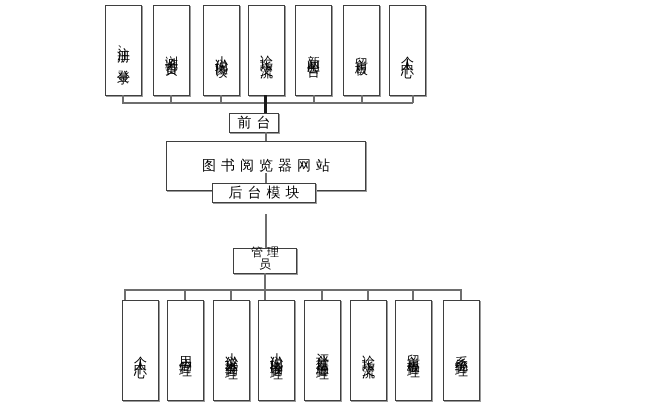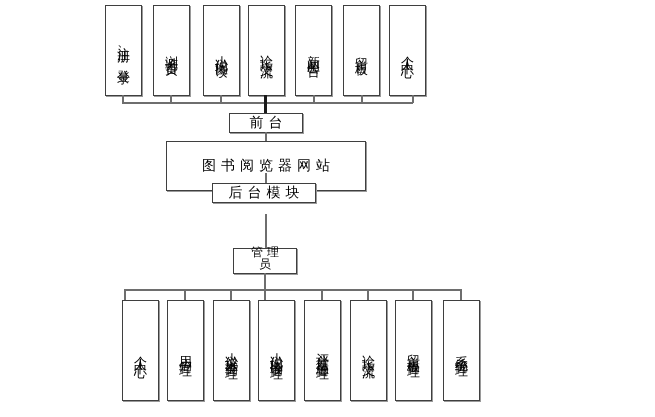--- a/index.html
+++ b/index.html
@@ -84,21 +84,21 @@
 
   <div class="vline" style="left:122px;top:95px;height:8px"></div>
   <div class="vline" style="left:170px;top:95px;height:8px"></div>
   <div class="vline" style="left:220px;top:95px;height:8px"></div>
   <div class="vline" style="left:313px;top:95px;height:8px"></div>
   <div class="vline" style="left:361px;top:95px;height:8px"></div>
   <div class="vline" style="left:412px;top:95px;height:8px"></div>
   <div class="hline" style="left:122px;top:102px;width:291px"></div>
   <div class="vline thick" style="left:264px;top:95px;height:19px"></div>
 
-  <div class="box" style="left:229px;top:113px;width:74px;height:20px">
+  <div class="box" style="left:229px;top:113px;width:50px;height:20px">
     <span class="htext">前台</span>
   </div>
 
   <div class="vline" style="left:265px;top:132px;height:10px"></div>
 
   <div class="box" style="left:166px;top:141px;width:200px;height:50px">
     <span class="htext">图书阅览器网站</span>
   </div>
 
   <div class="vline" style="left:265px;top:173px;height:11px"></div>

